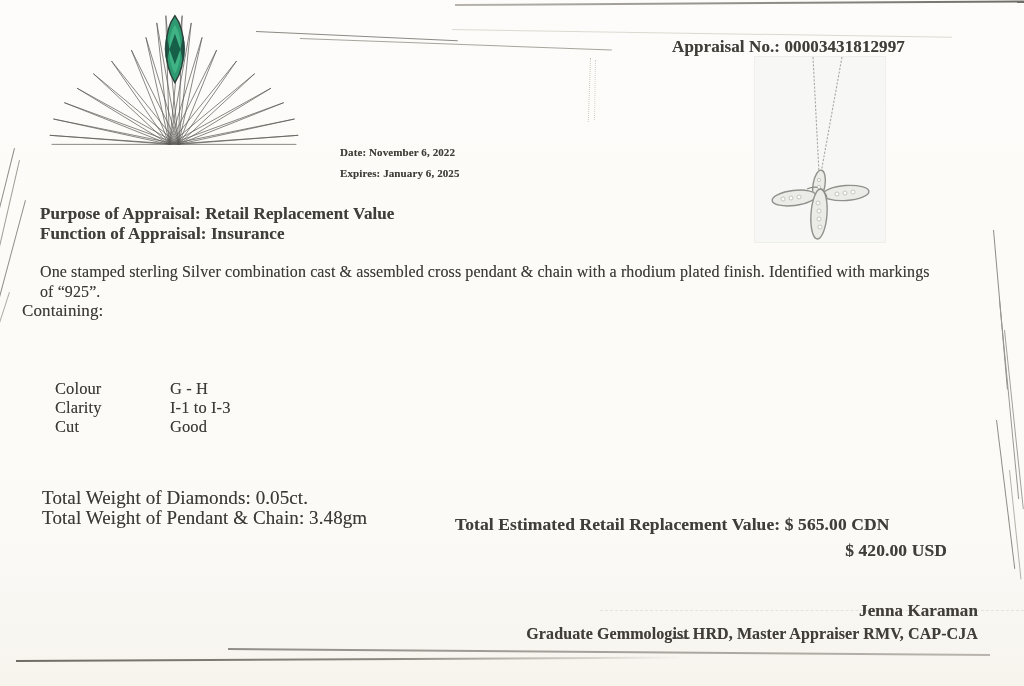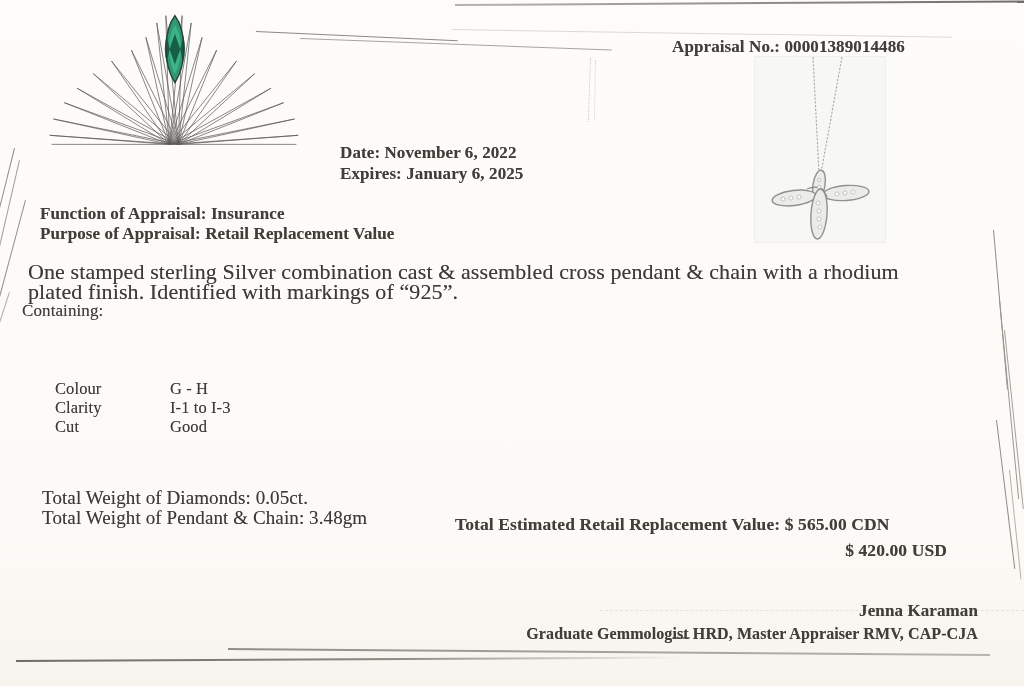--- a/index.html
+++ b/index.html
@@ -11,27 +11,27 @@
   }
   .abs{position:absolute;}
   .txt{letter-spacing:.1px;text-shadow:0 0 .4px rgba(60,58,54,.45);}
   .bold{font-weight:bold;color:#413e39;}
   
   .appraisal-no{left:672px;top:37px;font-size:17px;}
   .wordmark{
     left:26px;top:146px;width:300px;font-variant:small-caps;
     font-size:27px;letter-spacing:2.5px;color:#56544f;white-space:nowrap;
   }
-  .dateblock{left:340px;top:142px;font-size:17px;line-height:21px;}
+  .dateblock{left:340px;top:142px;font-size:11px;line-height:21px;}
   
   .photo{left:755px;top:57px;width:130px;height:185px;background:#f7f7f5;
          box-shadow:0 0 0 1px #efeeea;}
   
   .purpose{left:40px;top:204px;font-size:17px;line-height:20px;}
-  .para1{left:28px;top:262px;width:893px;font-size:22px;line-height:19.5px;}
+  .para1{left:40px;top:262px;width:893px;font-size:16px;line-height:19.5px;}
   .containing{left:22px;top:301px;font-size:17px;}
   .para2{left:43px;top:341px;width:908px;font-size:17px;line-height:19.5px;}
   .specs{left:55px;top:379px;font-size:16.5px;line-height:19px;}
   .specs .row{display:flex;}
   .specs .lab{width:115px;}
   .totals{left:42px;top:488px;font-size:19px;line-height:19.5px;}
   .valuation{left:455px;top:511px;width:492px;font-size:17.5px;line-height:26px;}
   .valuation .usd{text-align:right;}
   .signature{left:478px;top:563px;width:500px;text-align:right;margin-top:36px;}
   .signature .name{font-size:17px;line-height:24px;}
@@ -101,21 +101,21 @@
       <g>
         <path d="M146,4 C158,20 160,56 146,78 C132,56 134,20 146,4 Z" fill="#2e9a71" stroke="#2b3f39" stroke-width="1.6"></path>
         <path d="M146,14 C154,26 155,52 146,68 C137,52 138,26 146,14 Z" fill="#41b486" opacity="0.95"></path>
         <path d="M146,24 L152,41 L146,58 L140,41 Z" fill="#16604a"></path>
         <path d="M137,26 L140,41 L137,56 C134,46 134,36 137,26 Z" fill="#1d4a3e" opacity="0.85"></path>
         <path d="M155,26 L152,41 L155,56 C158,46 158,36 155,26 Z" fill="#1d4a3e" opacity="0.85"></path>
       </g>
     </svg>
   </div>
 
-  <div class="abs txt bold appraisal-no">Appraisal No.: 00001389014486</div>
+  <div class="abs txt bold appraisal-no">Appraisal No.: 00003431812997</div>
 
   <div class="abs dateblock">
     <div class="txt bold">Date: November 6, 2022</div>
     <div class="txt bold">Expires: January 6, 2025</div>
   </div>
 
   <div class="abs photo">
     <svg width="130" height="185" viewBox="0 0 130 185">
       <rect x="0" y="0" width="130" height="185" fill="#f7f7f5"></rect>
       <g stroke="#a9a9a5" stroke-width="1.1" fill="none" stroke-dasharray="2.2,1.5">
@@ -140,22 +140,22 @@
           <circle cx="64" cy="154" r="2"></circle>
           <circle cx="64" cy="162" r="2"></circle>
           <circle cx="65" cy="170" r="2"></circle>
         <circle cx="64" cy="123" r="1.6"></circle>
           <circle cx="64" cy="130" r="1.6"></circle>
       </g>
     </svg>
   </div>
 
   <div class="abs purpose">
+    <div class="txt bold">Purpose of Appraisal: Retail Replacement Value</div>
     <div class="txt bold">Function of Appraisal: Insurance</div>
-    <div class="txt bold">Purpose of Appraisal: Retail Replacement Value</div>
   </div>
 
   <div class="abs txt para1">One stamped sterling Silver combination cast &amp; assembled cross pendant &amp; chain with a rhodium plated finish.  Identified with markings of “925”.</div>
   <div class="abs txt containing">Containing:</div>
 
   <div class="abs specs">
     <div class="row">
       <span class="lab txt">Colour</span>
       <span class="txt">G - H</span>
     </div>

